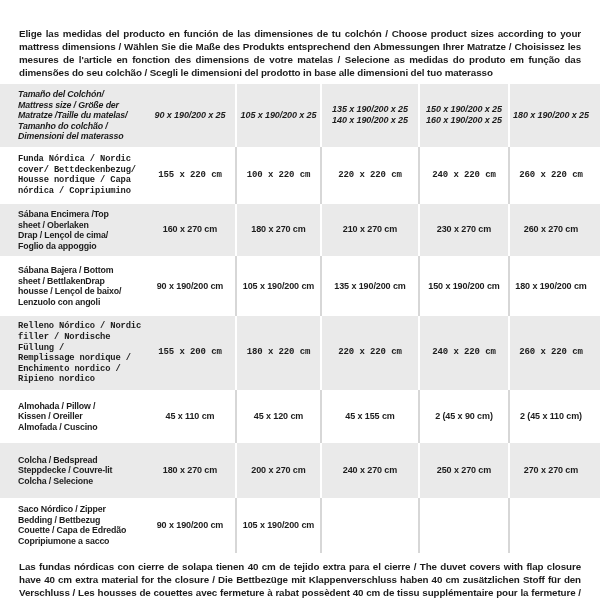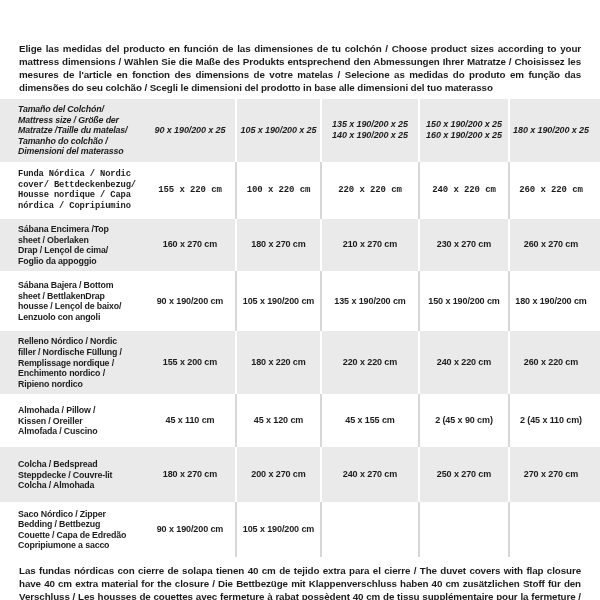--- a/index.html
+++ b/index.html
@@ -5,21 +5,21 @@
   html, body { margin:0; padding:0; }
   body {
     width:600px; height:600px; background:#ffffff; overflow:hidden;
     font-family:"Liberation Sans", sans-serif; color:#1c1c1c;
     -webkit-font-smoothing:antialiased;
   }
   .intro, .footnote {
     font-weight:bold; font-size:9.8px; line-height:13px;
     text-align:justify; margin:0 19px; letter-spacing:-0.1px;
   }
-  .intro { padding-top:27px;margin-top:15px; }
+  .intro { padding-top:27px; }
   .footnote { margin-top:7px; }
   .size-table { margin-top:5px; width:600px; }
   .row { display:flex; background:#ffffff; }
   .row.alt { background:#eaeaea; }
   .cell { box-sizing:border-box; display:flex; align-items:center; }
   .label {
     width:145px; padding:5px 2px 5px 18px;
     font-size:8.8px; line-height:10.6px; font-weight:bold;
     white-space:pre-line; letter-spacing:-0.15px; text-align:left;
   }
@@ -32,21 +32,21 @@
   .c2 { width:85px; }
   .c3 { width:98px; }
   .c4 { width:90px; }
   .c5 { width:84px; }
   .b { border-left:2px solid #d7d7d7; }
   .row.alt .b { border-left-color:#ffffff; }
   .r0 { min-height:58px;font-style:italic; }
   .r1 { min-height:57px;font-family:Liberation Mono, monospace; }
   .r2 { min-height:51px; }
   .r3 { min-height:60px; }
-  .r4 { min-height:62px; }
+  .r4 { min-height:62px;font-family:Liberation Mono, monospace; }
   .r5 { min-height:53px; }
   .r6 { min-height:55px; }
   .r7 { min-height:55px; }
 </style>
 </head>
 <body>
 
 <p class="intro">Elige las medidas del producto en función de las dimensiones de tu colchón / Choose product sizes according to your mattress dimensions / Wählen Sie die Maße des Produkts entsprechend den Abmessungen Ihrer Matratze / Choisissez les mesures de l'article en fonction des dimensions de votre matelas / Selecione as medidas do produto em função das dimensões do seu colchão / Scegli le dimensioni del prodotto in base alle dimensioni del tuo materasso</p>
 
 <div class="size-table">
@@ -122,21 +122,21 @@
     <div class="cell val c1">45 x 110 cm</div>
     <div class="cell val c2 b">45 x 120 cm</div>
     <div class="cell val c3 b">45 x 155 cm</div>
     <div class="cell val c4 b">2 (45 x 90 cm)</div>
     <div class="cell val c5 b">2 (45 x 110 cm)</div>
   </div>
 
   <div class="row alt r6">
     <div class="cell label">Colcha / Bedspread
 Steppdecke / Couvre-lit
-Colcha / Almohada</div>
+Colcha / Selecione</div>
     <div class="cell val c1">180 x 270 cm</div>
     <div class="cell val c2 b">200 x 270 cm</div>
     <div class="cell val c3 b">240 x 270 cm</div>
     <div class="cell val c4 b">250 x 270 cm</div>
     <div class="cell val c5 b">270 x 270 cm</div>
   </div>
 
   <div class="row r7">
     <div class="cell label">Saco Nórdico / Zipper
 Bedding / Bettbezug

